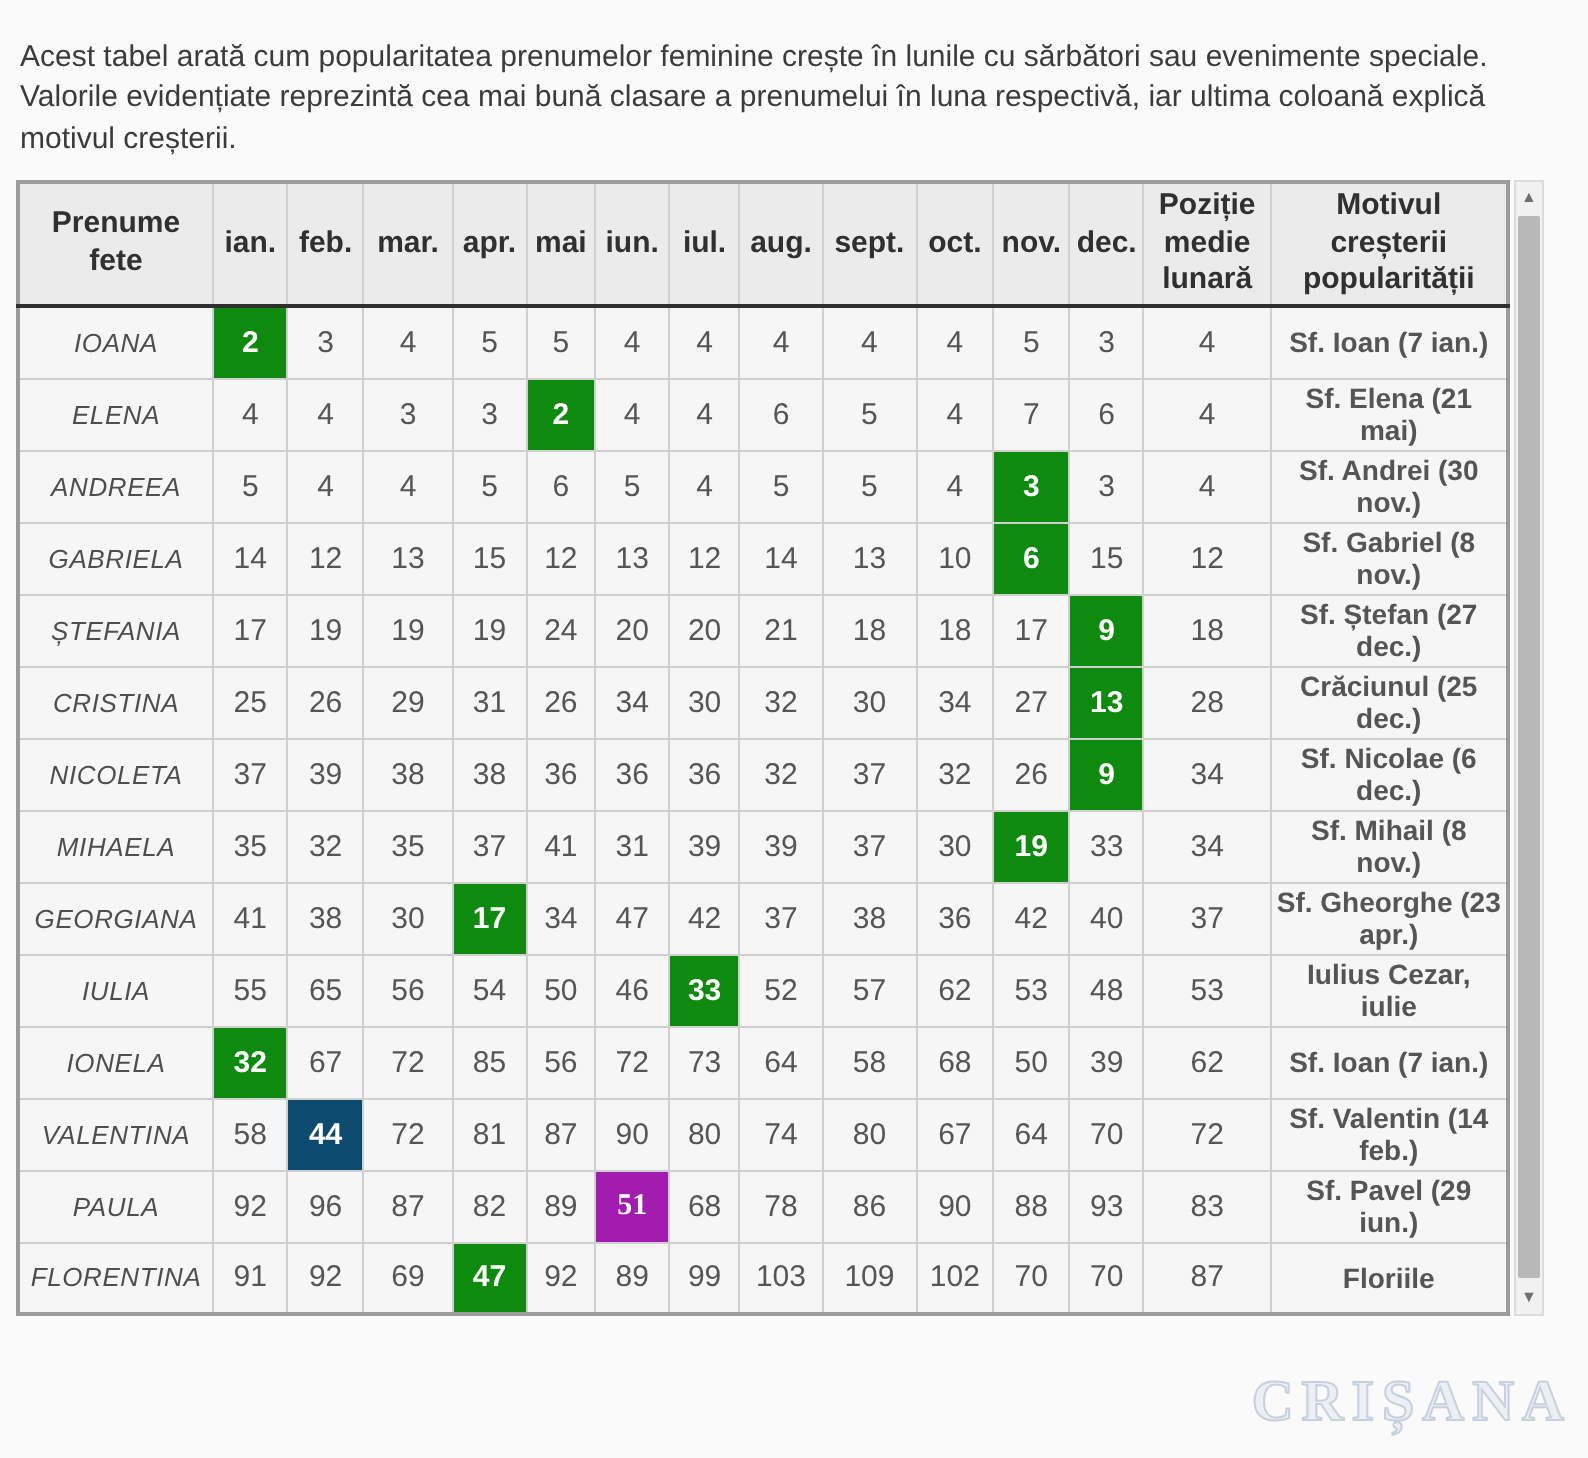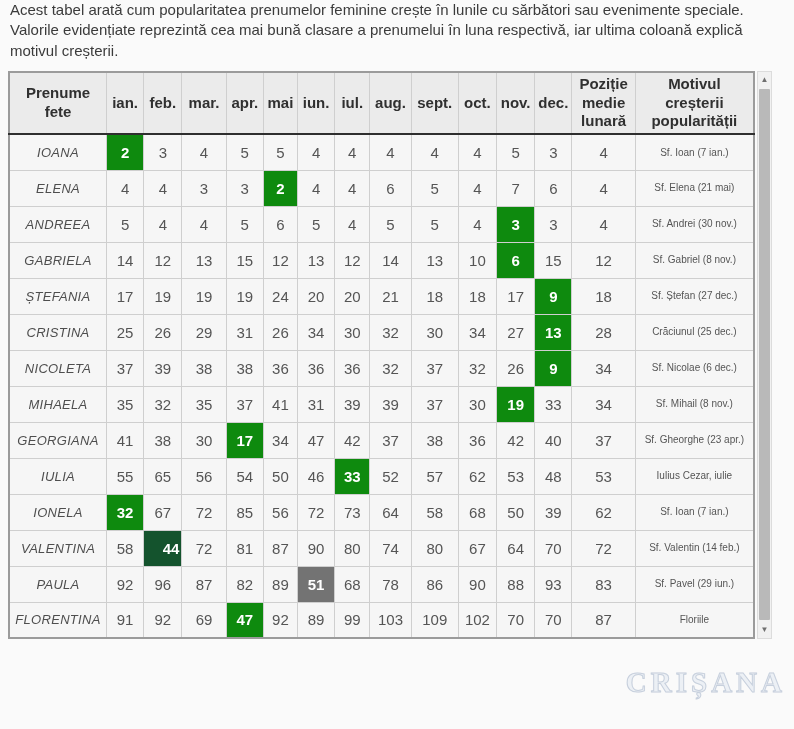--- a/index.html
+++ b/index.html
@@ -16,32 +16,32 @@
                border-top-color:#2bb9c4; }
   .logo-dot-outer { position:absolute; left:-1px; top:-2px; width:9px; height:9px;
                     background:#35c7cc; border-radius:50%; }
   .logo-dot-inner { position:absolute; left:20px; top:22px; width:8px; height:8px;
                     background:#35c7cc; border-radius:50%; }
   .logo-text { font-size:15px; line-height:1.15; color:#8f8f8f; padding-top:4px; }
   .title { font-size:27px; font-weight:700; color:#2d2d2d; line-height:1.3;
            margin-left:16px; width:620px; }
 
   
-  .intro { margin:0 10px 0 10px; width:778px; font-size:15px; line-height:1.35; color:#3b3b3b; }
+  .intro { margin:19px 10px 0 10px; width:778px; font-size:15px; line-height:1.35; color:#3b3b3b; }
 
   
   .table-wrap { display:flex; align-items:stretch; margin:10px 0 0 8px; }
   table { border-collapse:collapse; table-layout:fixed; width:747px;
           background:#f6f6f6; border:2px solid #9b9b9b; }
   th, td { border:1px solid #cfcfcf; text-align:center; vertical-align:middle; }
   thead th { background:#ebebeb; font-size:15px; font-weight:700; color:#303030;
              height:60px; line-height:1.25; border-bottom:2px solid #2f2f2f; padding:2px; }
   tbody td { height:36px; font-size:15px; color:#555; background:#f6f6f6; padding:1px 2px; }
   td.name-cell { font-size:13px; letter-spacing:.3px; color:#4e4e4e;font-style:italic; }
-  td.reason-cell { font-size:10px; line-height:1.15; }
+  td.reason-cell { font-size:14px; line-height:1.15;font-weight:bold; }
   td.hl { color:#fff; font-weight:700; }
 
   .scrollbar { position:relative; width:15px; margin-left:2px; background:#f1f1f1;
                border:1px solid #dcdcdc; }
   .sb-arrow { position:absolute; left:0; width:13px; height:16px; text-align:center;
               font-size:8px; color:#6f6f6f; line-height:16px; cursor:pointer; }
   .sb-up { top:0; }
   .sb-down { bottom:0; }
   .sb-thumb { position:absolute; left:1px; top:17px; width:11px; bottom:18px;
               background:#b9b9b9; border-radius:1px; cursor:pointer; }
@@ -282,42 +282,42 @@
             <td>58</td>
             <td>68</td>
             <td>50</td>
             <td>39</td>
             <td>62</td>
             <td class="reason-cell">Sf. Ioan (7 ian.)</td>
           </tr>
           <tr>
             <td class="name-cell">VALENTINA</td>
             <td>58</td>
-            <td class="hl" style="background: #14532d; text-align: right;">44</td>
+            <td class="hl" style="background: #0c4a6e;">44</td>
             <td>72</td>
             <td>81</td>
             <td>87</td>
             <td>90</td>
             <td>80</td>
             <td>74</td>
             <td>80</td>
             <td>67</td>
             <td>64</td>
             <td>70</td>
             <td>72</td>
             <td class="reason-cell">Sf. Valentin (14 feb.)</td>
           </tr>
           <tr>
             <td class="name-cell">PAULA</td>
             <td>92</td>
             <td>96</td>
             <td>87</td>
             <td>82</td>
             <td>89</td>
-            <td class="hl" style="background: #737373;">51</td>
+            <td class="hl" style="background: #a21caf; font-family: Liberation Serif, serif;">51</td>
             <td>68</td>
             <td>78</td>
             <td>86</td>
             <td>90</td>
             <td>88</td>
             <td>93</td>
             <td>83</td>
             <td class="reason-cell">Sf. Pavel (29 iun.)</td>
           </tr>
           <tr>

